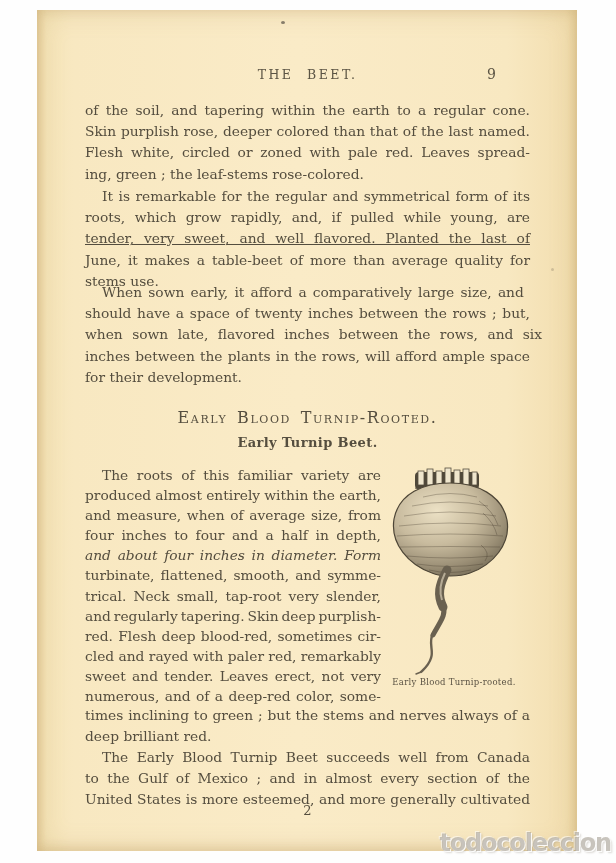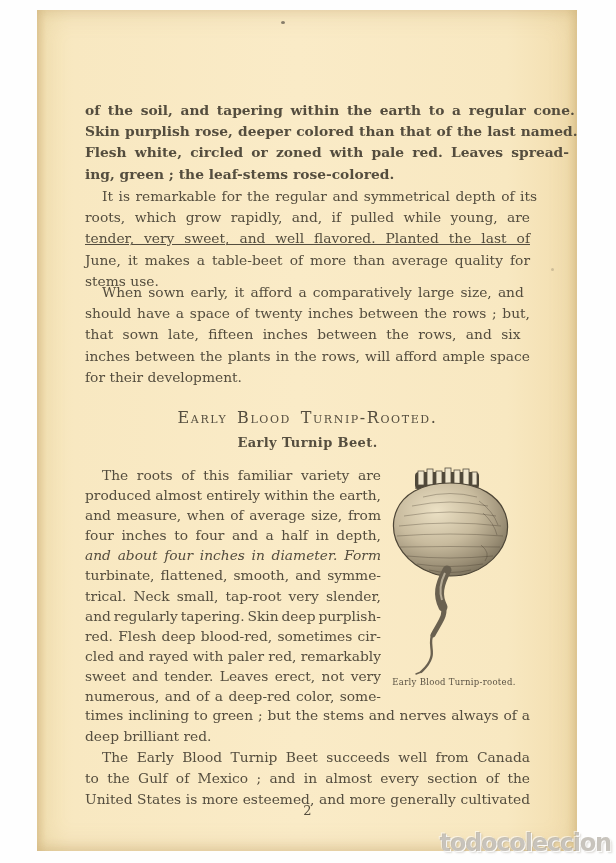--- a/index.html
+++ b/index.html
@@ -12,21 +12,21 @@
   }
   .textcol{position:absolute;left:48px;top:0;width:445px;height:100%;color:#544d3e;}
 
   .pageheader{position:absolute;top:57px;left:0;width:100%;height:18px;}
   .running-title{
     text-align:center;font-size:12.5px;letter-spacing:2.5px;word-spacing:7px;color:#5b5444;
   }
   .pagenum{position:absolute;right:34px;top:-1px;font-size:14px;color:#5b5444;letter-spacing:0;}
 
   .para{position:absolute;left:0;width:445px;}
-  #p1{top:90px;font-weight:bold;}
+  #p1{top:90px;}
   #p2{top:176px;}
   #p3{top:272px;}
   #cont{top:695px;}
   #p5{top:737px;}
   #narrow{top:455px;width:296px;}
 
   .tline{line-height:21.2px;height:21.2px;white-space:nowrap;font-size:13.8px;}
   #narrow .tline{line-height:20.1px;height:20.1px;}
   .tline.ind{padding-left:17px;}
   .tline span{display:inline-block;}
@@ -62,40 +62,44 @@
 </style>
 </head>
 <body>
 
 <div class="page">
   <div class="speck s1"></div>
   <div class="speck s2"></div>
 
   <div class="textcol">
 
+    <div class="pageheader">
+      <div class="running-title">THE BEET.</div>
+      <div class="pagenum">9</div>
+    </div>
 
     <div class="para" id="p1">
         <div class="tline"><span style="word-spacing: 2.86222px;">of the soil, and tapering within the earth to a regular cone.</span></div>
         <div class="tline"><span style="word-spacing: 0.3875px; text-align: right;">Skin purplish rose, deeper colored than that of the last named.</span></div>
         <div class="tline"><span style="word-spacing: 3.41319px;">Flesh white, circled or zoned with pale red. Leaves spread-</span></div>
         <div class="tline noj"><span>ing, green ; the leaf-stems rose-colored.</span></div>
       </div>
 
     <div class="para" id="p2">
-        <div class="tline ind"><span style="word-spacing: 1.10625px;">It is remarkable for the regular and symmetrical depth of its</span></div>
+        <div class="tline ind"><span style="word-spacing: 1.10625px;">It is remarkable for the regular and symmetrical form of its</span></div>
         <div class="tline"><span style="word-spacing: 5.02604px;">roots, which grow rapidly, and, if pulled while young, are</span></div>
         <div class="tline"><span style="word-spacing: 5.56597px; text-decoration: underline;">tender, very sweet, and well flavored. Planted the last of</span></div>
         <div class="tline"><span style="word-spacing: 2.64219px;">June, it makes a table-beet of more than average quality for</span></div>
         <div class="tline noj"><span>stems use.</span></div>
       </div>
 
     <div class="para" id="p3">
         <div class="tline ind"><span style="word-spacing: 1.76389px;">When sown early, it afford a comparatively large size, and</span></div>
         <div class="tline"><span style="word-spacing: 1.31392px;">should have a space of twenty inches between the rows ; but,</span></div>
-        <div class="tline"><span style="word-spacing: 5.0191px;">that sown late, fifteen inches between the rows, and six</span></div>
+        <div class="tline"><span style="word-spacing: 5.0191px;">when sown late, flavored inches between the rows, and six</span></div>
         <div class="tline"><span style="word-spacing: 0.720313px;">inches between the plants in the rows, will afford ample space</span></div>
         <div class="tline noj"><span>for their development.</span></div>
       </div>
 
     <div class="section-heading">Early Blood Turnip-Rooted.</div>
     <div class="section-subheading">Early Turnip Beet.</div>
 
     <div class="para" id="narrow">
         <div class="tline ind"><span style="word-spacing: 4.21094px;">The roots of this familiar variety are</span></div>
         <div class="tline"><span style="word-spacing: -0.215625px;">produced almost entirely within the earth,</span></div>

